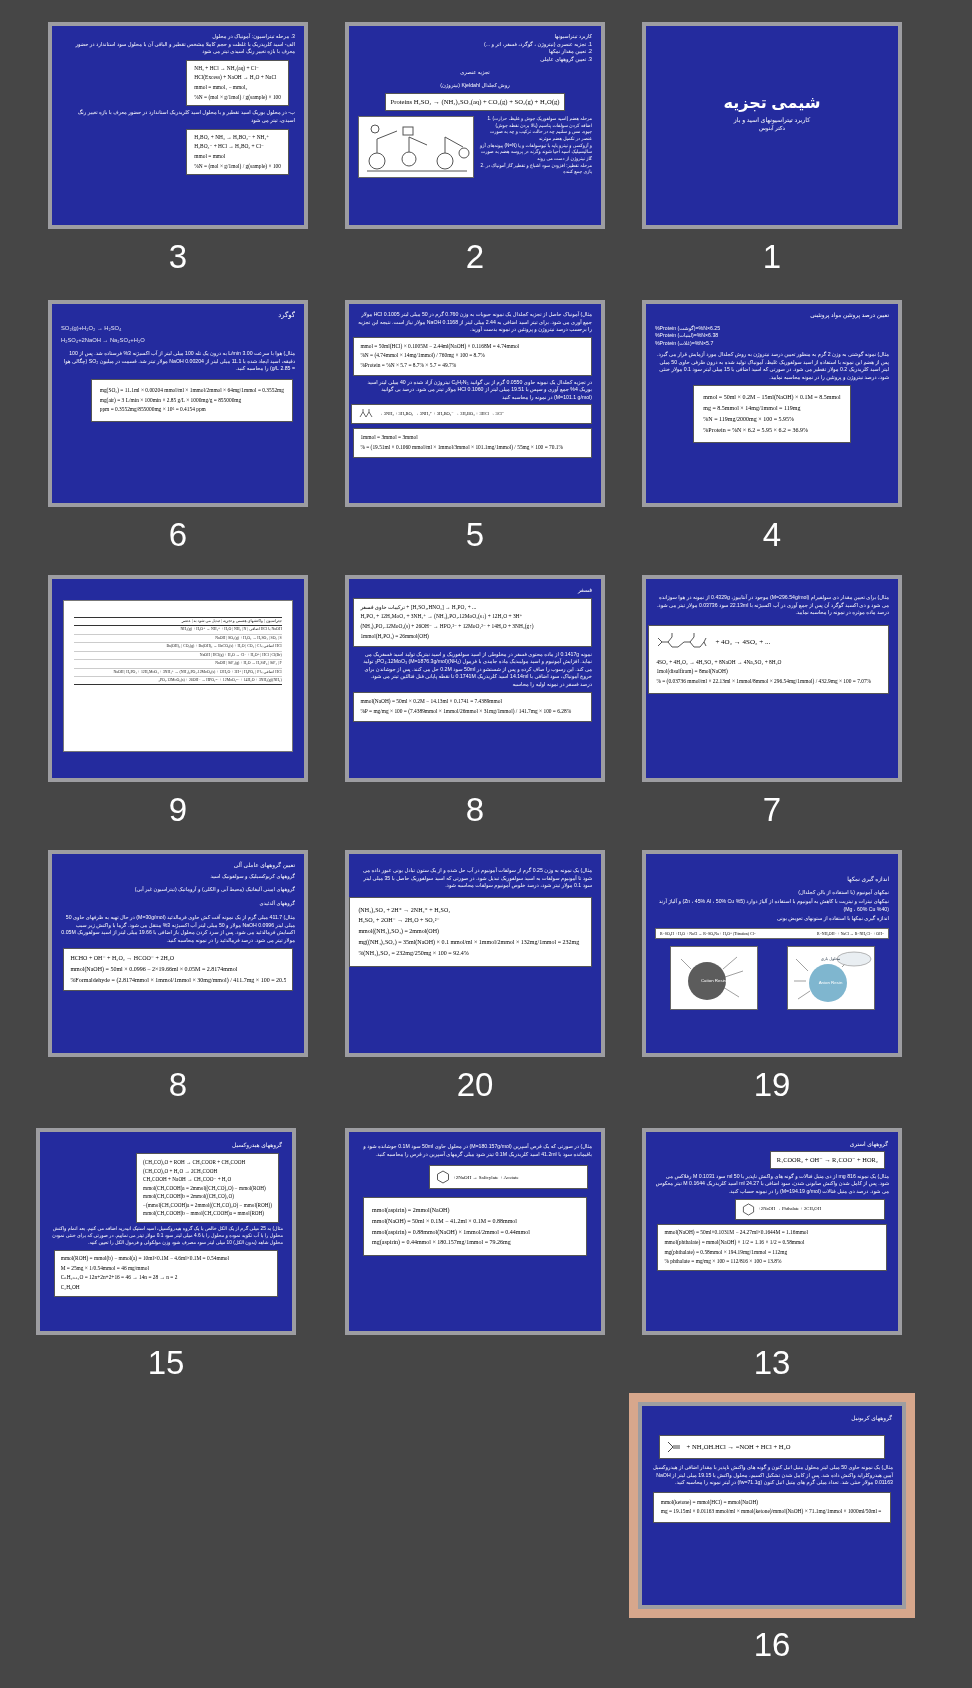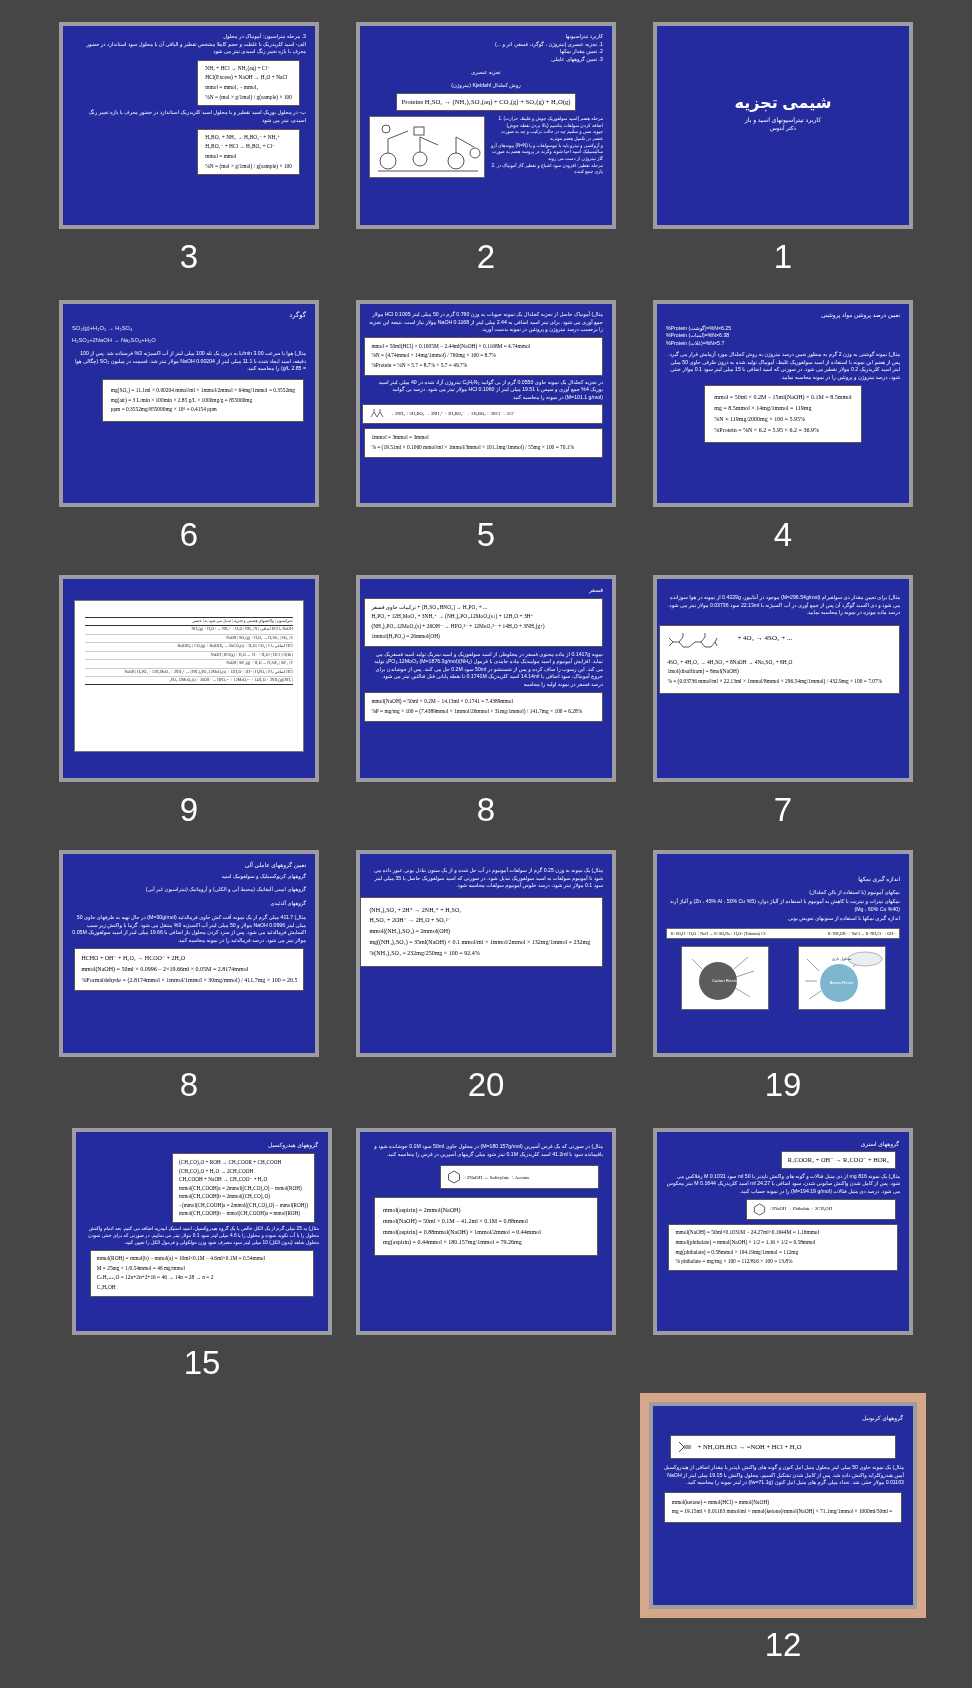--- a/index.html
+++ b/index.html
@@ -1,18 +1,18 @@
 <!DOCTYPE html>
 <html lang="fa"><head>
 <meta charset="utf-8">
 <style>
   html,body{margin:0;padding:0;}
   body{width:972px;height:1688px;background:#464646;position:relative;
        font-family:"Liberation Sans","DejaVu Sans",sans-serif;overflow:hidden;}
-  .cell{position:absolute;margin-left:11px;}
+  .cell{position:absolute;}
   .frame{width:260px;height:207px;box-sizing:border-box;border:4px solid #9d9da1;
          background:#242b9e;overflow:hidden;cursor:pointer;}
   .s{width:252px;height:199px;background:#242b9e;color:#fff;position:relative;
      overflow:hidden;direction:rtl;box-sizing:border-box;padding:7px 9px;}
   .num{width:260px;text-align:center;color:#fff;font-size:33px;margin-top:9px;}
   .sel-outer{box-sizing:border-box;border:9px solid #d7a78c;width:286px;height:225px;background:#8a8a8e;}
   .sel-outer .frame{width:268px;height:207px;}
   .sel-outer .s{width:260px;}
   .num-sel{width:286px;text-align:center;color:#fff;font-size:33px;margin-top:8px;}
 
@@ -42,21 +42,21 @@
   .tbl>div:first-child{border-top:1px solid #333;border-bottom:1px solid #333;}
   .tbl>div:last-child{border-bottom:1px solid #333;}
   .strip{background:#fff;color:#000;direction:ltr;font-size:3.9px;display:flex;
          justify-content:space-between;padding:2px 4px;border:1px solid #666;
          font-family:"Liberation Serif","DejaVu Serif",serif;margin-top:5px;}
   .resin-row{display:flex;justify-content:space-around;margin-top:7px;direction:ltr;}
   .resin-box{background:#fff;border:1px solid #666;width:86px;height:62px;position:relative;}
   .resin-label{position:absolute;font-size:4.4px;color:#fff;text-align:center;width:100%;}
   .row2{display:flex;direction:ltr;gap:6px;margin-top:5px;align-items:flex-start;}
   .imgbox{background:#fff;border:1px solid #666;flex:0 0 auto;}
-  .structrow{display:flex;gap:18px;direction:ltr;}
+  .structrow{display:flex;align-items:center;gap:7px;direction:ltr;}
 </style>
 </head>
 <body>
 
 <div class="cell" style="left:48px;top:22px">
   <div class="frame">
     <div class="s">
       <div class="p">3. مرحله تیتراسیون: آمونیاک در محلول</div>
       <div class="p">الف- اسید کلریدریک با غلظت و حجم کاملا مشخص تقطیر و الباقی آن با محلول سود استاندارد در حضور معرف با بازه تغییر رنگ اسیدی تیتر می شود</div>
       <div class="wbox" style="margin:4px 6px 3px 0">
@@ -348,21 +348,21 @@
           </svg>
           <div class="resin-label" style="top:9px;color:#234;font-size:4px">محلول بازی</div>
           <div class="resin-label" style="top:33px">Anion Resin</div>
         </div>
       </div>
     </div>
   </div>
   <div class="num">19</div>
 </div>
 
-<div class="cell" style="left:61px;top:1128px">
+<div class="cell" style="left:36px;top:1128px">
   <div class="frame">
     <div class="s">
       <div class="p6" style="position:absolute;top:9px;right:10px">گروههای هیدروکسیل</div>
       <div class="wbox" style="margin:14px 4px 0 0;padding:4px 6px;font-size:5.2px;line-height:1.65">
           <div>(CH₃CO)₂O + ROH → CH₃COOR + CH₃COOH</div>
           <div>(CH₃CO)₂O + H₂O → 2CH₃COOH</div>
           <div>CH₃COOH + NaOH → CH₃COO⁻ + H₂O</div>
           <div>mmol(CH₃COOH)a = 2mmol((CH₃CO)₂O) − mmol(ROH)</div>
           <div>mmol(CH₃COOH)b = 2mmol((CH₃CO)₂O)</div>
           <div>−(mmol(CH₃COOH)a = 2mmol((CH₃CO)₂O) − mmol(ROH))</div>
@@ -413,20 +413,21 @@
         <span style="font-size:4.6px">+2NaOH → Phthalate + 2CH₃OH</span>
       </div>
       <div class="wbox" style="width:92%;margin:4px auto 0;padding:3px 6px">
           <div>mmol(NaOH) = 50ml×0.1031M − 24.27ml×0.1644M = 1.16mmol</div>
           <div>mmol(phthalate) = mmol(NaOH) × 1/2 = 1.16 × 1/2 = 0.58mmol</div>
           <div>mg(phthalate) = 0.58mmol × 194.19mg/1mmol = 112mg</div>
           <div>% phthalate = mg/mg × 100 = 112/816 × 100 = 13.8%</div>
         </div>
     </div>
   </div>
+  <div class="num">13</div>
 </div>
 
 <div class="cell" style="left:629px;top:1393px">
   <div class="sel-outer">
     <div class="frame">
       <div class="s">
         <div class="p6" style="position:absolute;top:8px;right:10px">گروههای کربونیل</div>
         <div class="wbox" style="width:88%;margin:22px auto 0;padding:4px 6px;display:flex;align-items:center;gap:3px;direction:ltr">
           <svg width="18" height="14" viewBox="0 0 18 14">
             <g stroke="#333" fill="none" stroke-width="0.9">
@@ -438,14 +439,14 @@
           <span style="font-size:6.6px">+ NH₂OH.HCl →  =NOH + HCl + H₂O</span>
         </div>
         <div class="p" style="margin-top:5px">مثال) یک نمونه حاوی 50 میلی لیتر محلول متیل اتیل کتون و گونه های واکنش ناپذیر با مقدار اضافی از هیدروکسیل آمین هیدروکلراید واکنش داده شد. پس از کامل شدن تشکیل اکسیم، محلول واکنش با 19.15 میلی لیتر از NaOH 0.01163 مولار خنثی شد. تعداد میلی گرم های متیل اتیل کتون (fw=71.1g) در لیتر نمونه را محاسبه کنید.</div>
         <div class="wbox" style="width:92%;margin:5px auto 0;padding:5px 7px">
             <div>mmol(ketone) = mmol(HCl) = mmol(NaOH)</div>
             <div>mg = 19.15ml × 0.01163 mmol/ml × mmol(ketone)/mmol(NaOH) × 71.1mg/1mmol × 1000ml/50ml = 316.7mg</div>
           </div>
       </div>
     </div>
   </div>
-  <div class="num-sel">12</div>
+  <div class="num-sel">16</div>
 </div>
 
 </body></html>

